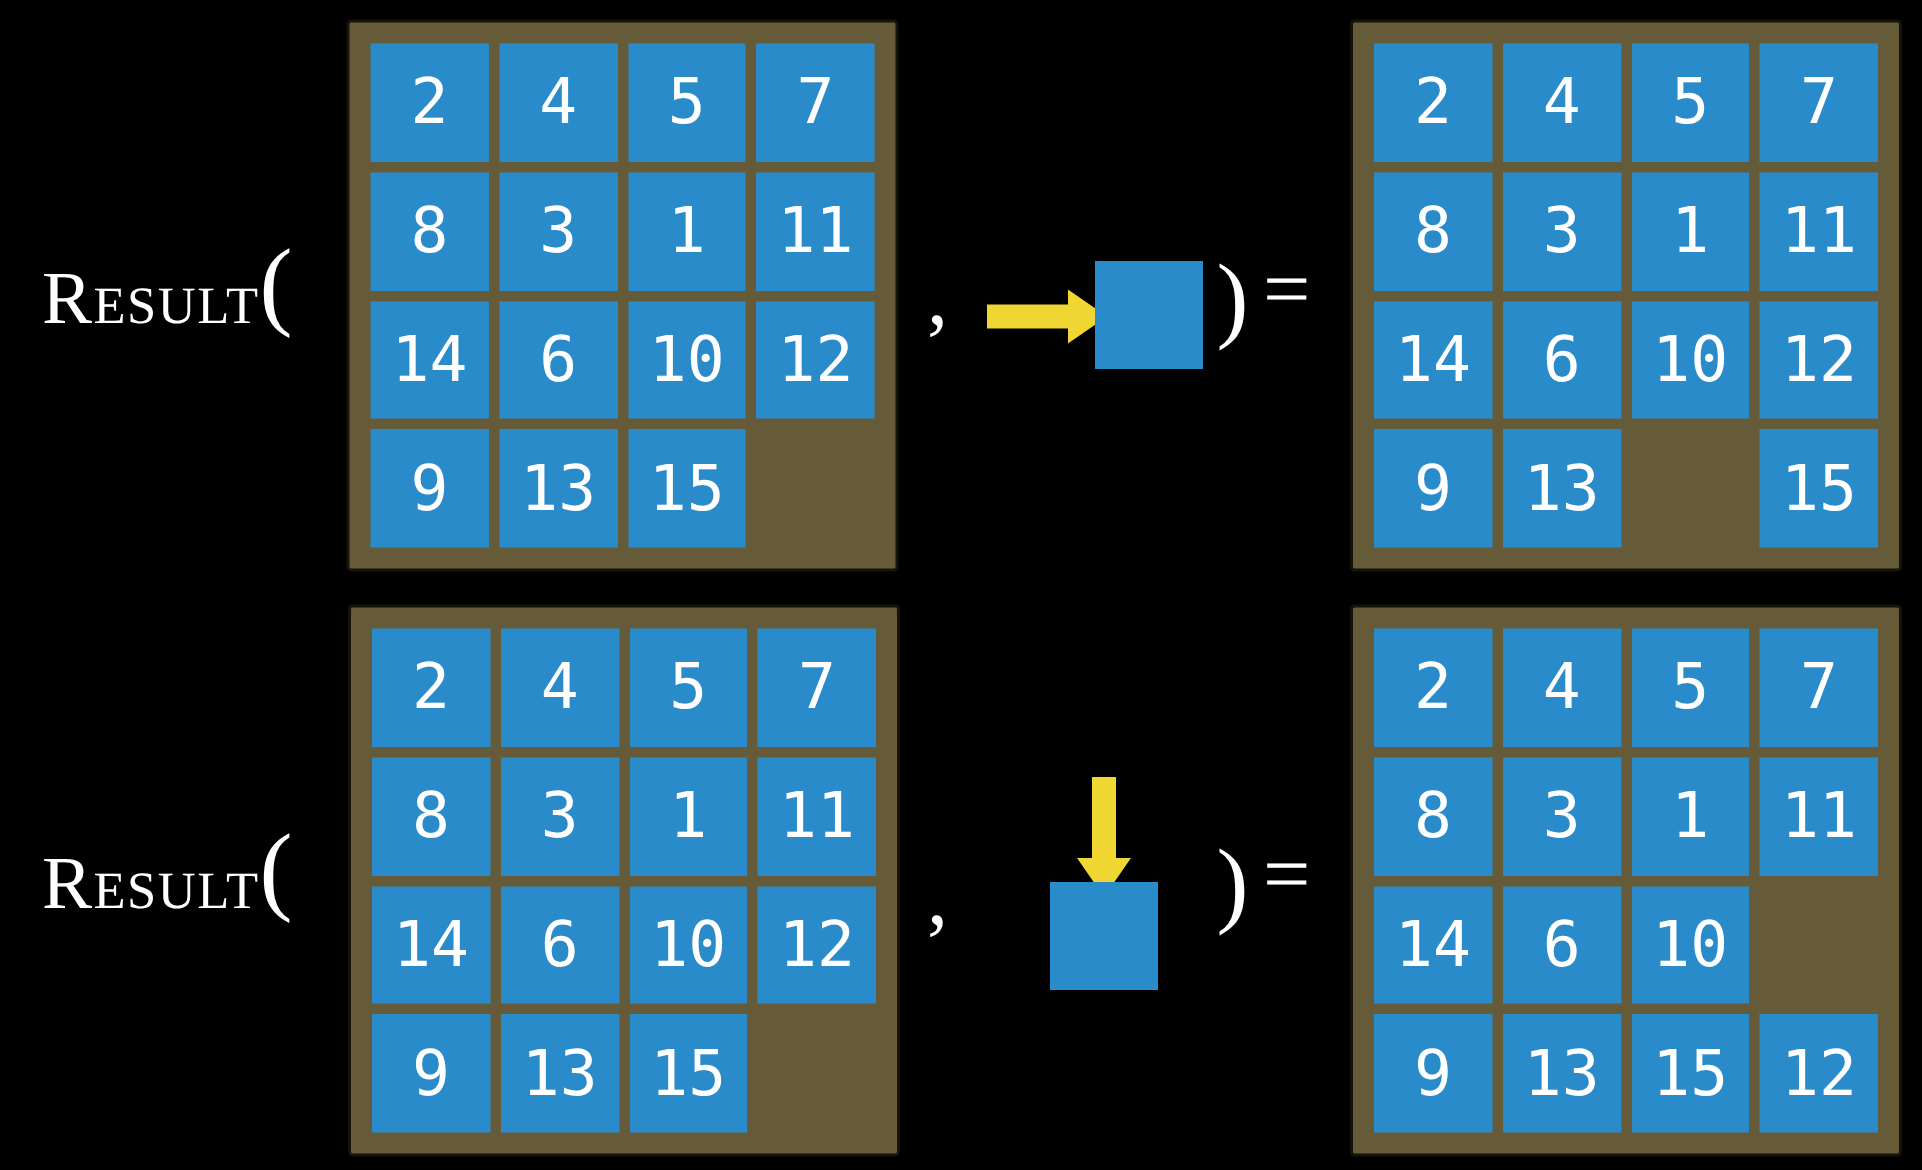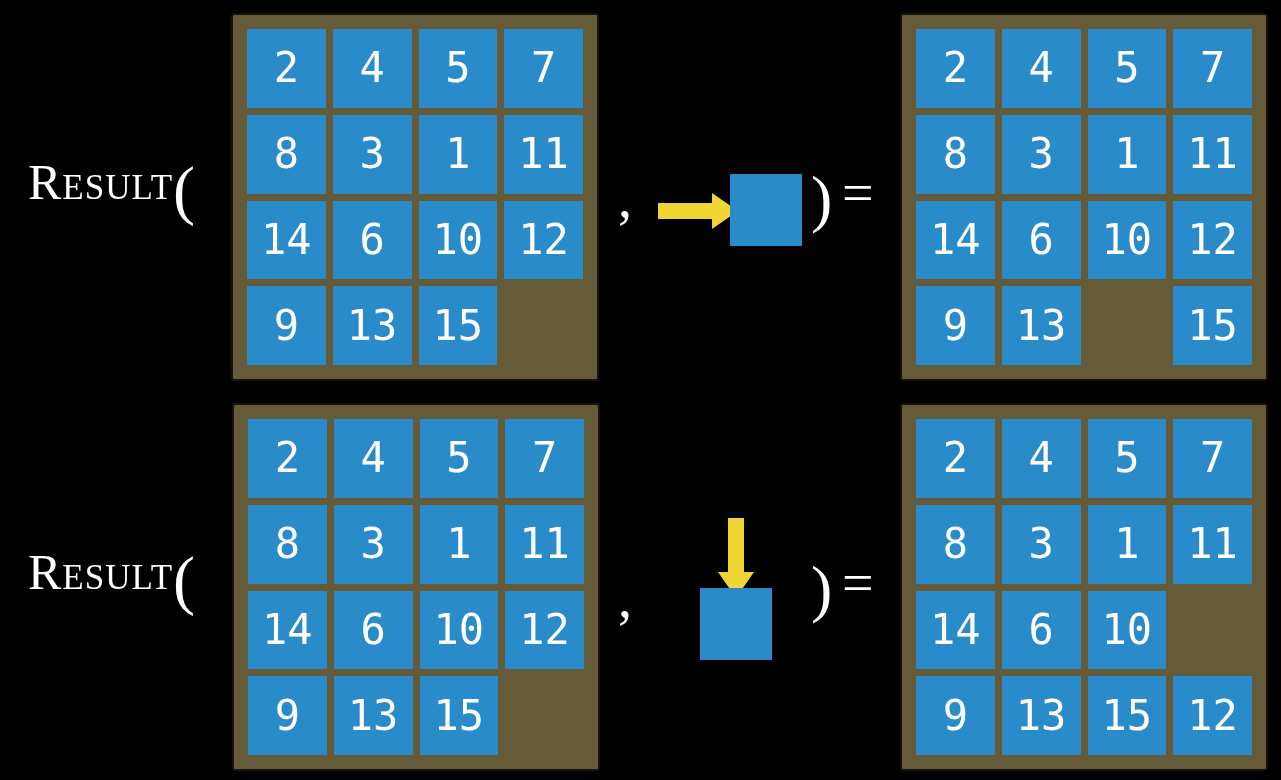--- a/index.html
+++ b/index.html
@@ -12,21 +12,21 @@
   }
   *{margin:0;padding:0;box-sizing:border-box;}
   html,body{background:var(--bg);}
   body{
     width:1281px;height:780px;position:relative;overflow:hidden;
     font-family:"Liberation Serif","DejaVu Serif",serif;
   }
   .abs{position:absolute;}
   
   .fn-label{
-    display:flex;align-items:flex-start;color:var(--label);
+    display:flex;align-items:flex-end;color:var(--label);
   }
   .fn-name{
     font-variant:small-caps;
     font-size:50px;line-height:1;letter-spacing:1px;
   }
   .big-paren{
     font-size:66px;line-height:1;font-weight:400;
   }
   
   .board{

